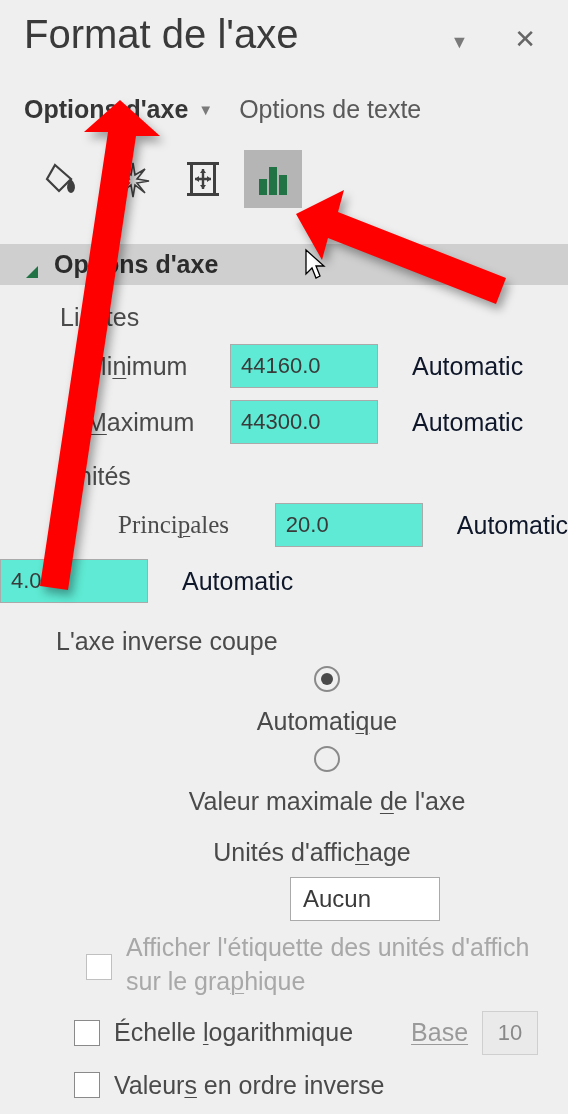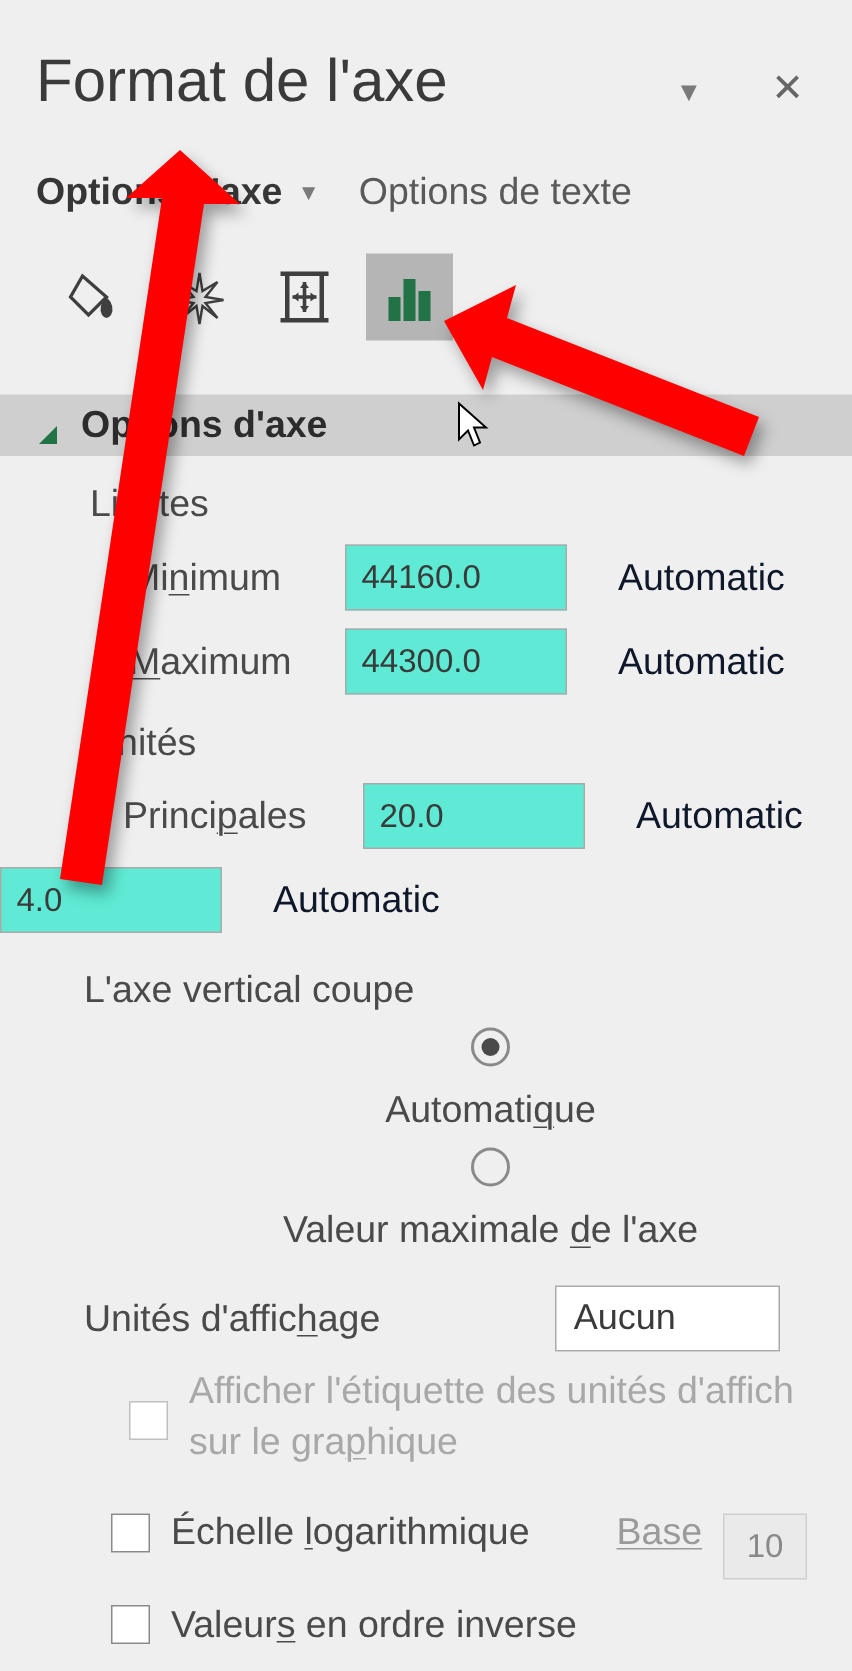--- a/index.html
+++ b/index.html
@@ -17,21 +17,20 @@
   .pane-header {
     display: flex;
     align-items: baseline;
     padding: 12px 24px 8px 24px;
   }
   .pane-title {
     font-size: 40px;
     font-weight: 300;
     color: #3a3a3a;
     flex: 0 0 auto;
-    margin-top: 20px;
   }
   .pane-header-spacer { flex: 1; }
   .pane-dropdown-arrow {
     font-size: 18px;
     color: #7a7a7a;
     padding: 6px 10px;
     margin-right: 28px;
     cursor: pointer;
   }
   .pane-close {
@@ -107,21 +106,21 @@
     display: flex;
     align-items: center;
     margin: 12px 0;
   }
   .field-label {
     font-size: 25px;
     color: #4a4a4a;
     margin-left: 86px;
     width: 144px;
   }
-  .field-label.wide { width: 160px; margin-left: 82px; }
+  .field-label.wide { width: 160px; margin-left: 118px; font-family: Liberation Serif, serif; }
   .input-box {
     background: #5eead4;
     border: 1px solid #aaa;
     height: 44px;
     padding: 0 10px;
     font-size: 22px;
     color: #3a3a3a;
     width: 148px;
     font-family: inherit;
   }
@@ -148,20 +147,21 @@
   .radio.selected::after {
     content: ""; position: absolute; width: 12px; height: 12px; background: #4a4a4a; border-radius: 50%; top: 5px; left: 5px;
   }
   .display-units-row {
     display: flex;
     align-items: center;
     margin: 22px 0 8px 56px;
     font-size: 25px;
     color: #4a4a4a;
     gap: 10px;
+    flex-direction: column;
   }
   .select-box {
     background: #fff;
     border: 1px solid #aaa;
     height: 44px;
     padding: 0 18px 0 12px;
     font-size: 24px;
     color: #3a3a3a;
     width: 150px;
     display: inline-flex;
@@ -285,21 +285,21 @@
     <div class="field-label wide">Princi<span class="underline">p</span>ales</div>
     <input class="input-box" value="20.0" style="">
     <div class="auto-label">Automatic</div>
   </div>
 
   <div class="field-row">
     <input class="input-box" value="4.0" style="">
     <div class="auto-label">Automatic</div>
   </div>
 
-  <div class="axis-cross">L'axe vertical coupe</div>
+  <div class="axis-cross">L'axe inverse coupe</div>
 
   <div class="radio-row">
     <div class="radio selected"></div>
     <div>Automati<span class="underline">q</span>ue</div>
   </div>
 
 
   <div class="radio-row">
     <div class="radio"></div>
     <div>Valeur maximale <span class="underline">d</span>e l'axe</div>
@@ -315,21 +315,21 @@
   <div class="check-row disabled">
     <div class="checkbox"></div>
     <div class="check-text">Afficher l'étiquette des unités d'affich<br>sur le gra<span class="underline">p</span>hique</div>
   </div>
 
   <div class="log-row">
     <div class="checkbox"></div>
     <div>Échelle <span class="underline">l</span>ogarithmique</div>
     <div style="width:30px"></div>
     <div style="color:#9a9a9a;"><span class="underline">Base</span></div>
-    <div class="field-readonly" style="width:56px;justify-content:center;margin-top:18px;">10</div>
+    <div class="field-readonly" style="width:56px;justify-content:center;">10</div>
   </div>
 
   <div class="log-row" style="margin-top:16px;">
     <div class="checkbox"></div>
     <div>Valeur<span class="underline">s</span> en ordre inverse</div>
   </div>
 
 </div>
 
 <svg class="arrow-annot" style="left:10px; top:100px;" width="190" height="520" viewBox="0 0 190 520">

